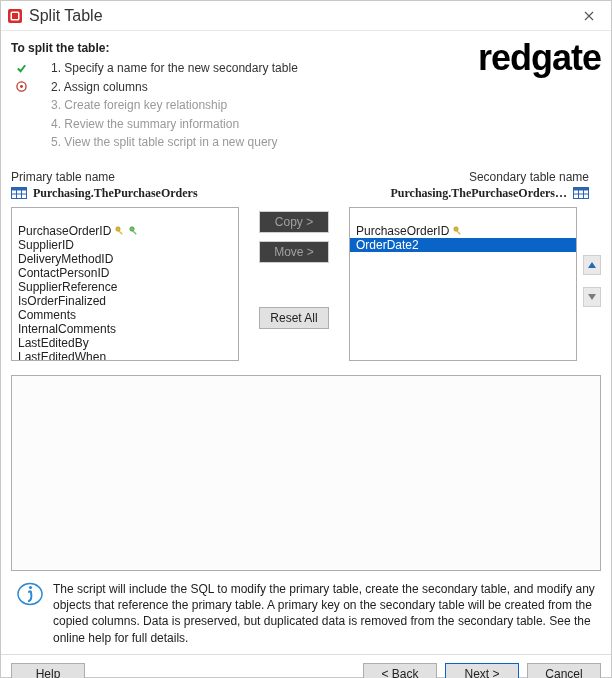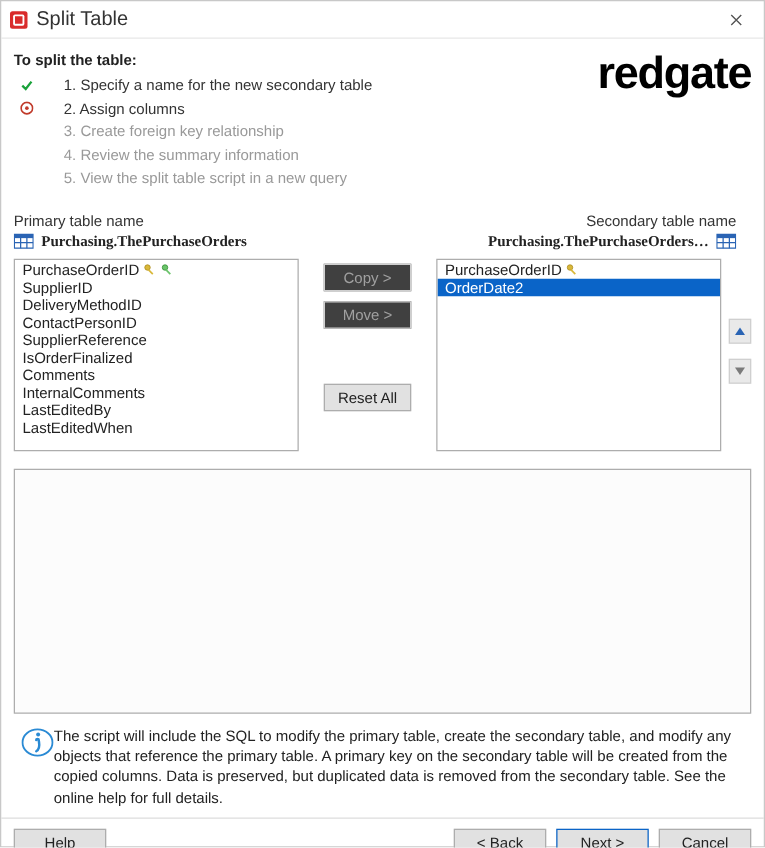--- a/index.html
+++ b/index.html
@@ -21,35 +21,35 @@
 
   .labels-row { display: flex; justify-content: space-between; align-items: flex-end; margin: 0 12px 2px 0; }
   .left-col, .right-col { width: 228px; }
   .mid-col { flex: 1; }
 
   .table-name-row { display: flex; gap: 6px; align-items: flex-start; font-family: Liberation Serif, serif; }
   .table-name-row .name { font-weight: 700; font-size: 12px; white-space: nowrap; overflow: hidden; text-overflow: ellipsis; }
   .table-icon { width: 16px; height: 14px; flex: 0 0 16px; }
 
   .cols-row { display: flex; align-items: flex-start; margin-top: 2px; }
-  .listbox { border: 1px solid #adadad; background: #fff; height: 154px; width: 228px; overflow: hidden; padding: 1px 0; }
+  .listbox { border: 1px solid #adadad; background: #fff; height: 154px; width: 228px; overflow: hidden; padding: 16px 0; }
   .listbox .item { padding: 0 6px; white-space: nowrap; font-size: 12px; line-height: 14px; height: 14px; display: flex; align-items: center; gap: 4px; }
   .listbox .item.selected { background: #0a64c8; color: #fff; }
   .key-icon { display:inline-flex; }
 
   .mid-buttons { flex: 1; display: flex; flex-direction: column; align-items: center; padding-top: 4px; gap: 8px; }
   .btn { min-width: 70px; padding: 3px 10px; background: #e1e1e1; border: 1px solid #adadad; font-family: inherit; font-size: 12px; color: #222; text-align: center; }
   .btn:disabled, .btn.disabled { color: #a0a0a0; background: #404040; border-color: #cfcfcf; }
 
   .updown { display: flex; flex-direction: column; gap: 12px; margin-left: 6px; margin-top: 48px; }
   .arrow-btn { width: 18px; height: 20px; background: #e9e9e9; border: 1px solid #cfcfcf; display: flex; align-items: center; justify-content: center; }
 
   .big-box { border: 1px solid #adadad; margin-top: 14px; height: 196px; background: #fcfcfc; }
 
-  .info-row { display: flex; padding: 10px 6px 8px 6px; align-items: flex-start; }
+  .info-row { display: flex; gap: 10px; padding: 10px 6px 8px 6px; align-items: flex-start; }
   .info-icon { width: 26px; height: 26px; flex: 0 0 26px; }
   .info-text { font-size: 12px; line-height: 1.35; color: #222; }
 
   .footer { border-top: 1px solid #ddd; padding: 8px 10px 10px 10px; display: flex; align-items: center; }
   .footer .spacer { flex: 1; }
   .footer .btn { min-width: 74px; padding: 3px 12px; }
   .footer .btn + .btn { margin-left: 8px; }
   .btn.primary { border: 1.6px solid #0a64c8; background: #e1e1e1; }
 
   .label-small { font-size: 12px; color: #333; }

